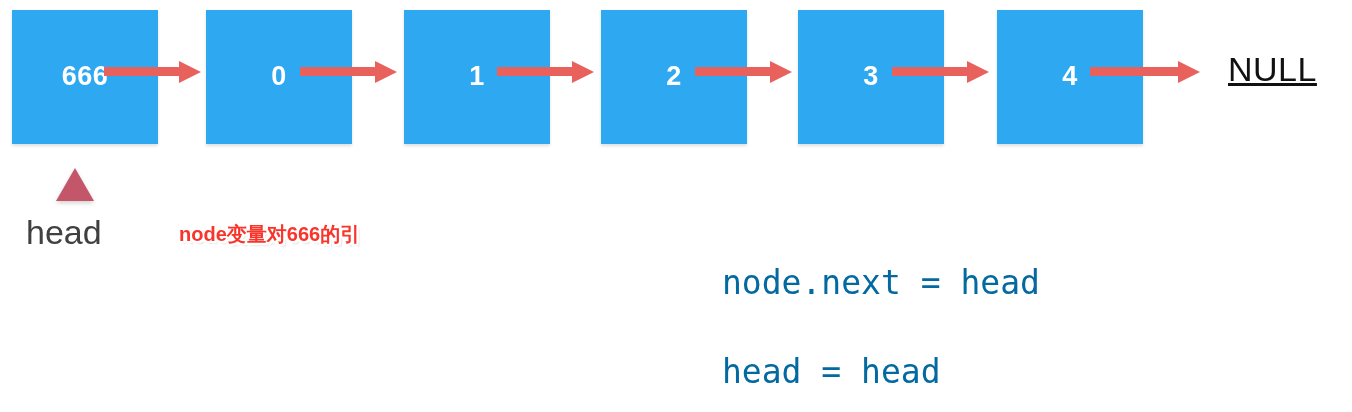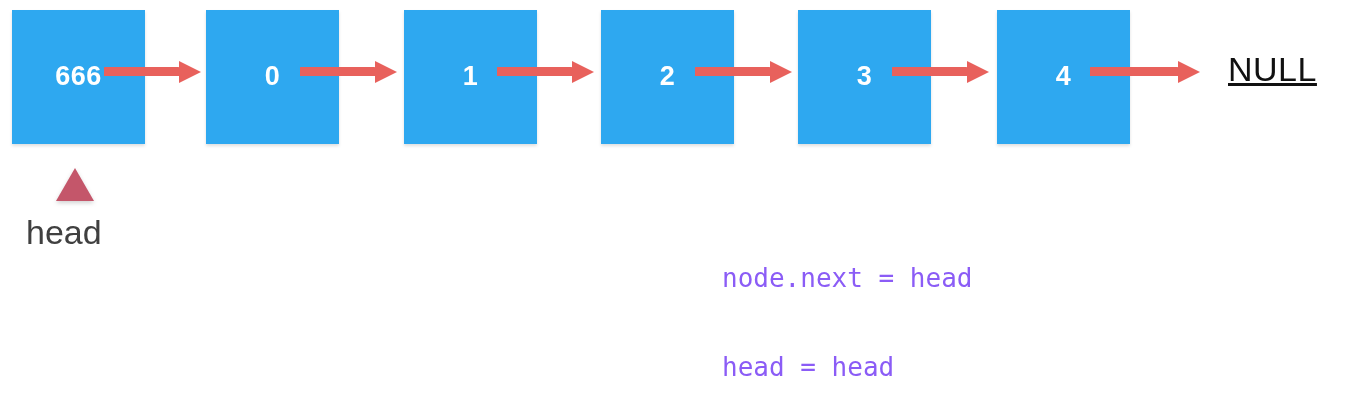--- a/index.html
+++ b/index.html
@@ -15,21 +15,21 @@
     width: 1352px;
     height: 412px;
     background: #ffffff;
     overflow: hidden;
   }
 
   
   .node-box {
     position: absolute;
     top: 10px;
-    width: 133px;
+    width: 146px;
     height: 134px;
     background: #2EA8F0;
     box-shadow: 0 2px 3px rgba(0,0,0,0.13);
     display: flex;
     align-items: center;
     justify-content: center;
     box-sizing: border-box;
   }
   .node-value {
     color: #ffffff;
@@ -116,22 +116,22 @@
        2px -2px 0 #ffffff,  -2px -2px 0 #ffffff,
        3px  3px 2px rgba(0,0,0,0.12);
   }
   .annotation .ann-line { display: block; white-space: nowrap; }
 
   
   .code-line {
     position: absolute;
     left: 722px;
     font-family: "DejaVu Sans Mono", "Liberation Mono", monospace;
-    font-size: 26px;
-    color: #8b5cf6;
+    font-size: 33px;
+    color: #0369a1;
     white-space: pre;
     letter-spacing: 0px;
   }
   #code-line-1 { top: 263px; }
   #code-line-2 { top: 352px; }
 </style>
 </head>
 <body>
 
 <div id="canvas">
@@ -179,18 +179,19 @@
     <div class="shaft" style="width:88px;"></div>
     <div class="headtri" style="left:88px;"></div>
   </div>
 
   <div class="null-label">NULL</div>
 
   <div class="head-triangle"></div>
   <div class="head-label">head</div>
 
   <div class="annotation">
+    <span class="ann-line">node变量对666的引</span>
   </div>
 
   <div class="code-line" id="code-line-1">node.next = head</div>
   <div class="code-line" id="code-line-2">head = head</div>
 
 </div>
 
 </body></html>

